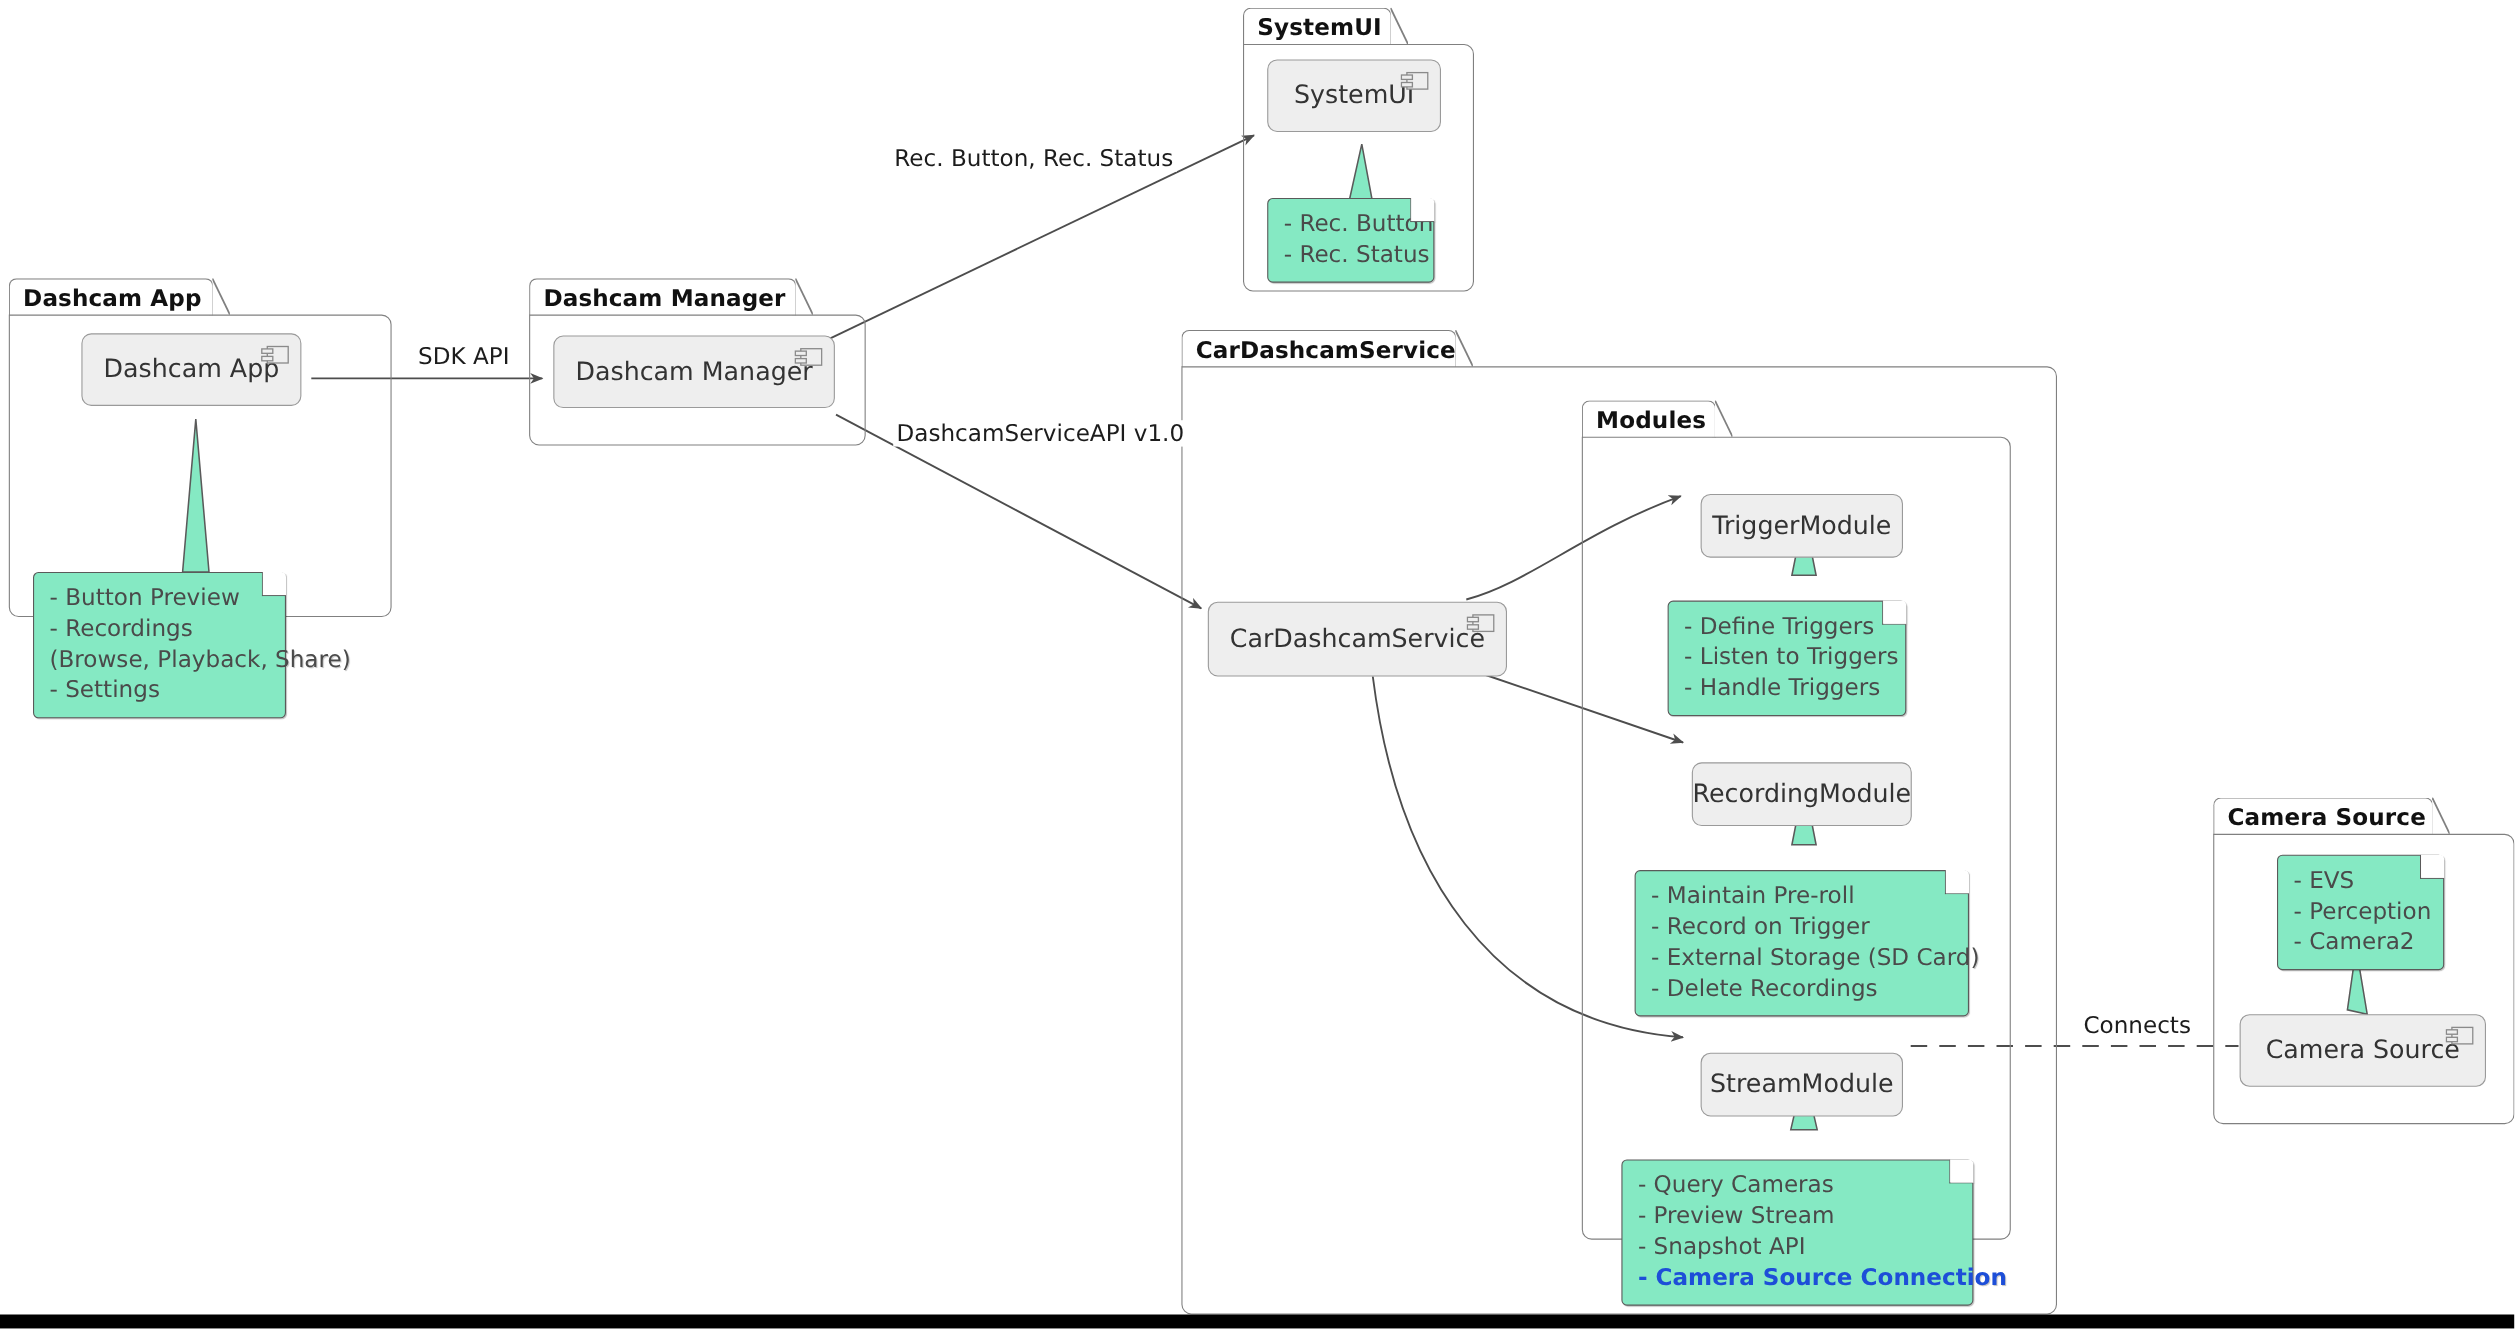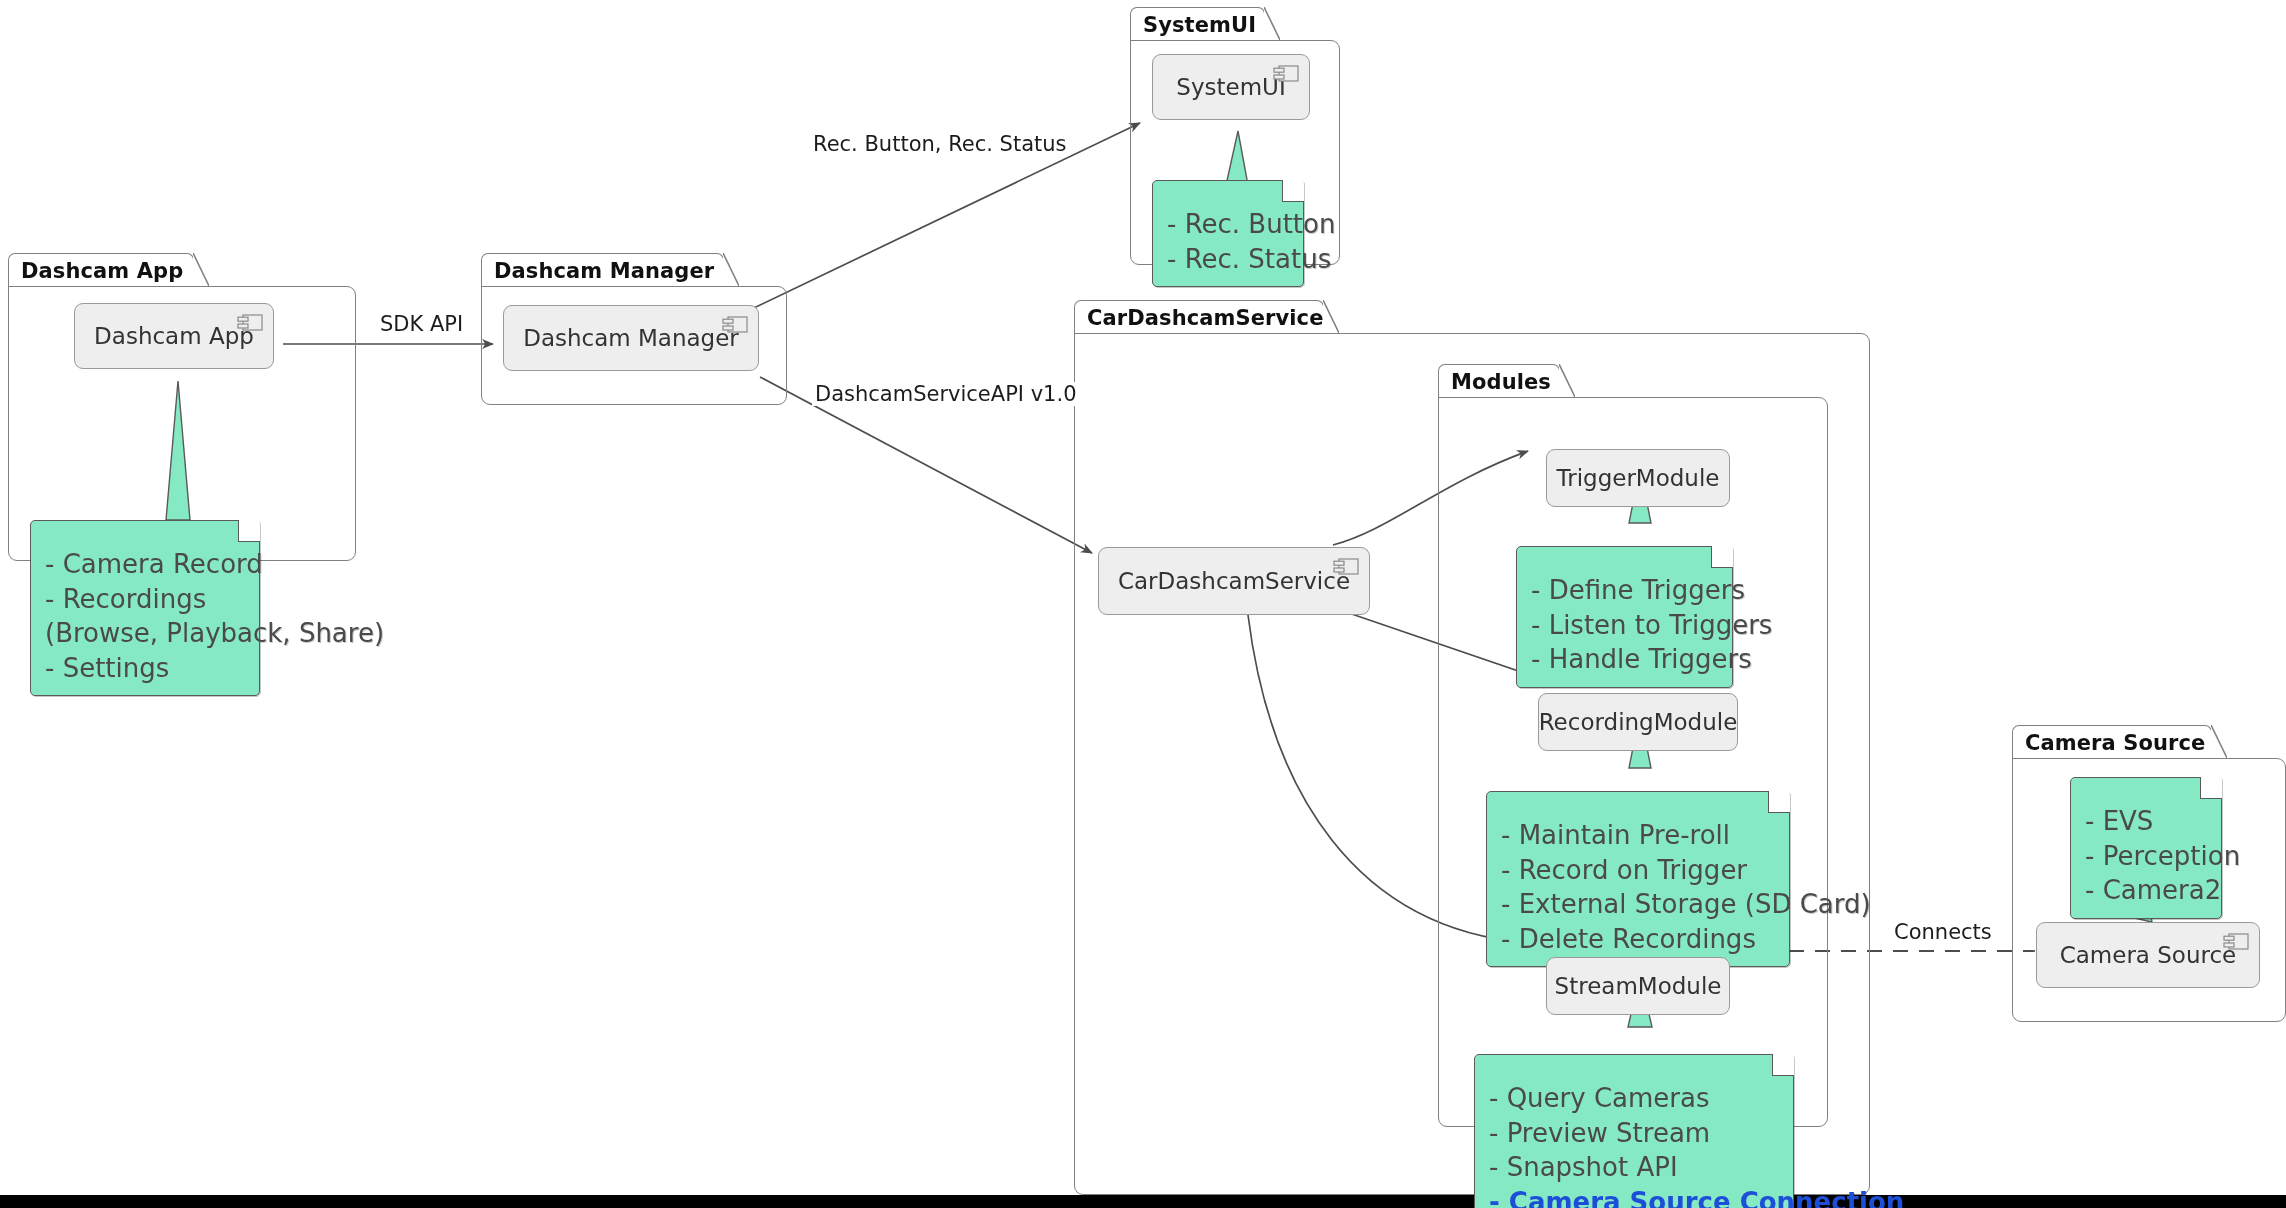--- a/index.html
+++ b/index.html
@@ -95,22 +95,22 @@
     height: 19px;
   }
 
   
   .note {
     position: absolute;
     box-sizing: border-box;
     background: #85e9c3;
     border: 1.6px solid #5a5a5a;
     border-radius: 5px;
-    padding: 26px 14px 10px 14px;
-    font-size: 26px;
+    padding: 9px 14px 10px 14px;
+    font-size: 21px;
     line-height: 1.33;
     color: #4a4a4a;
     z-index: 3;
     filter: drop-shadow(1.5px 1.5px 0.6px rgba(0,0,0,0.22));
   }
   .note .fold {
     position: absolute;
     right: -1px;
     top: -1px;
     width: 21px;
@@ -214,21 +214,21 @@
       <span class="comp-label">Dashcam App</span>
       <svg class="comp-icon" viewBox="0 0 26 19">
         <rect x="6" y="2" width="19" height="15" fill="#eeeeee" stroke="#8a8a8a" stroke-width="1.2"></rect>
         <rect x="1" y="4.2" width="10" height="4" fill="#eeeeee" stroke="#8a8a8a" stroke-width="1.2"></rect>
         <rect x="1" y="11" width="10" height="4" fill="#eeeeee" stroke="#8a8a8a" stroke-width="1.2"></rect>
       </svg>
     </div>
 
     <div class="note" style="left:22px; top:267px; width:230px;">
       <div class="fold"></div>
-      <div class="note-line">- Camera Record</div>
+      <div class="note-line">- Button Preview</div>
       <div class="note-line">- Recordings</div>
       <div class="note-line">  (Browse, Playback, Share)</div>
       <div class="note-line">- Settings</div>
     </div>
   </div>
 
   <div class="pkg" style="left:481px; top:253px; width:306px; height:152px;padding-left:19px;">
     <div class="pkg-tab" style="width:243px;">
       <div class="pkg-title">Dashcam Manager</div>
     </div>

